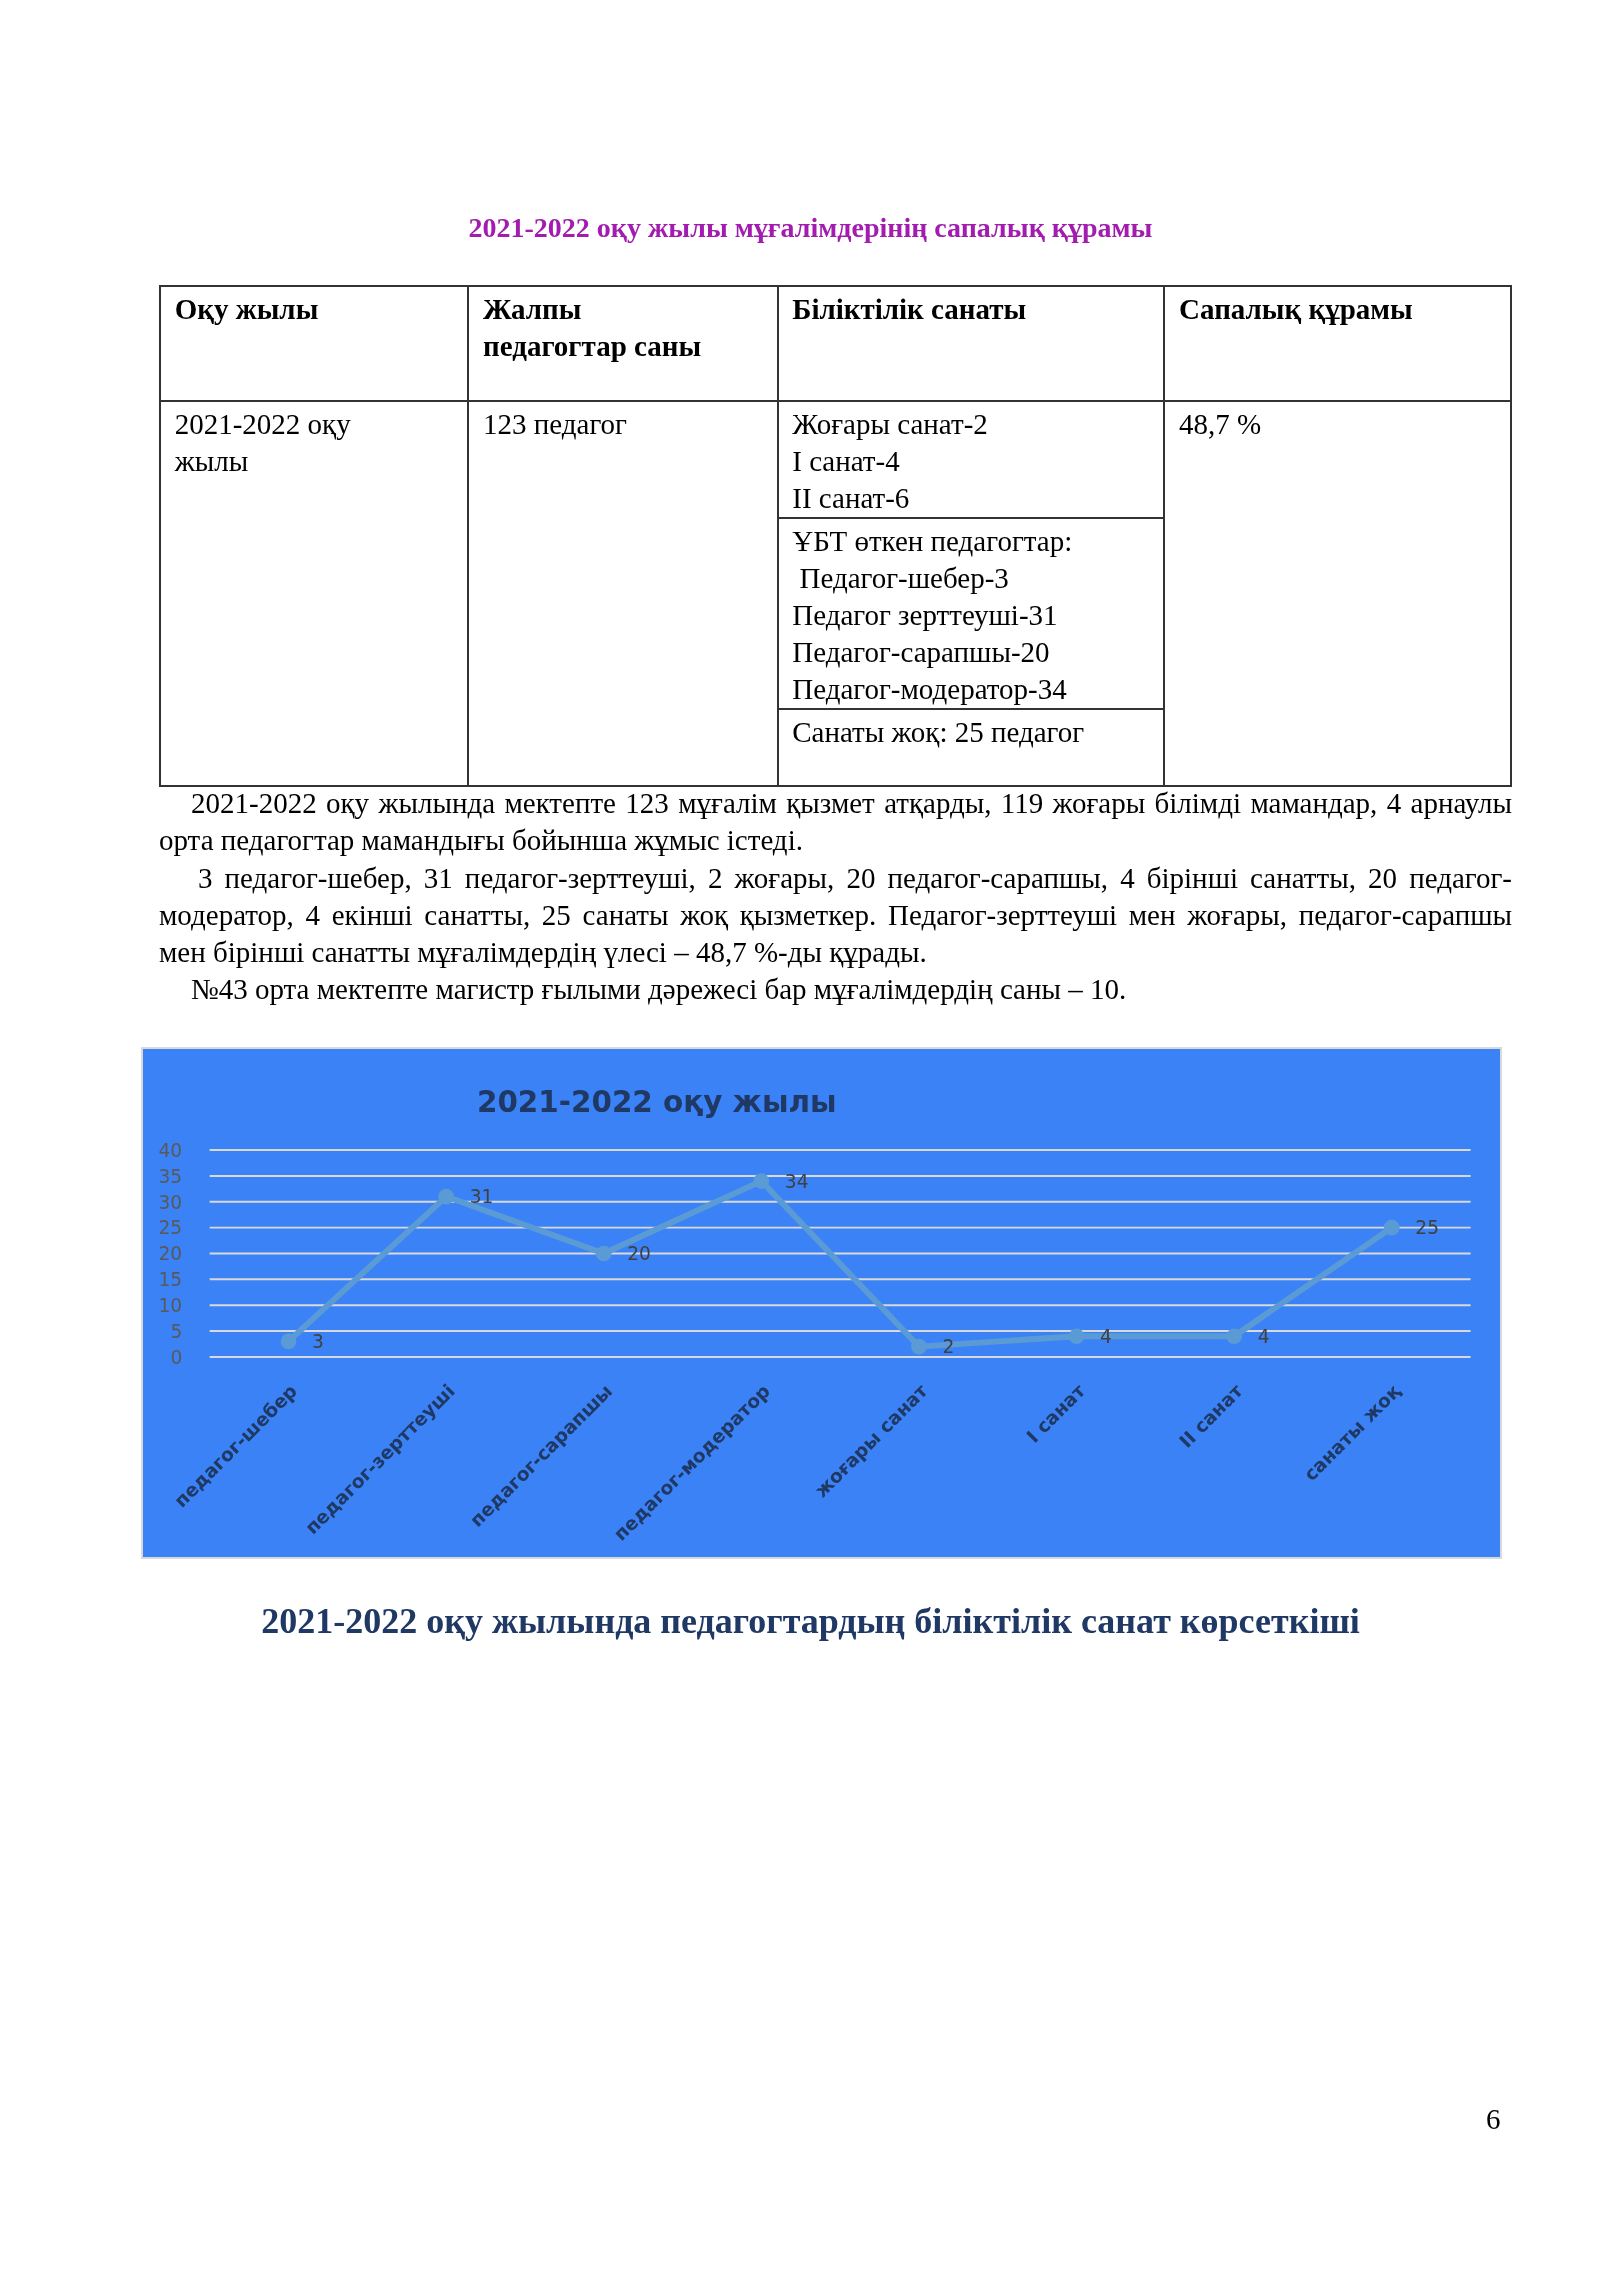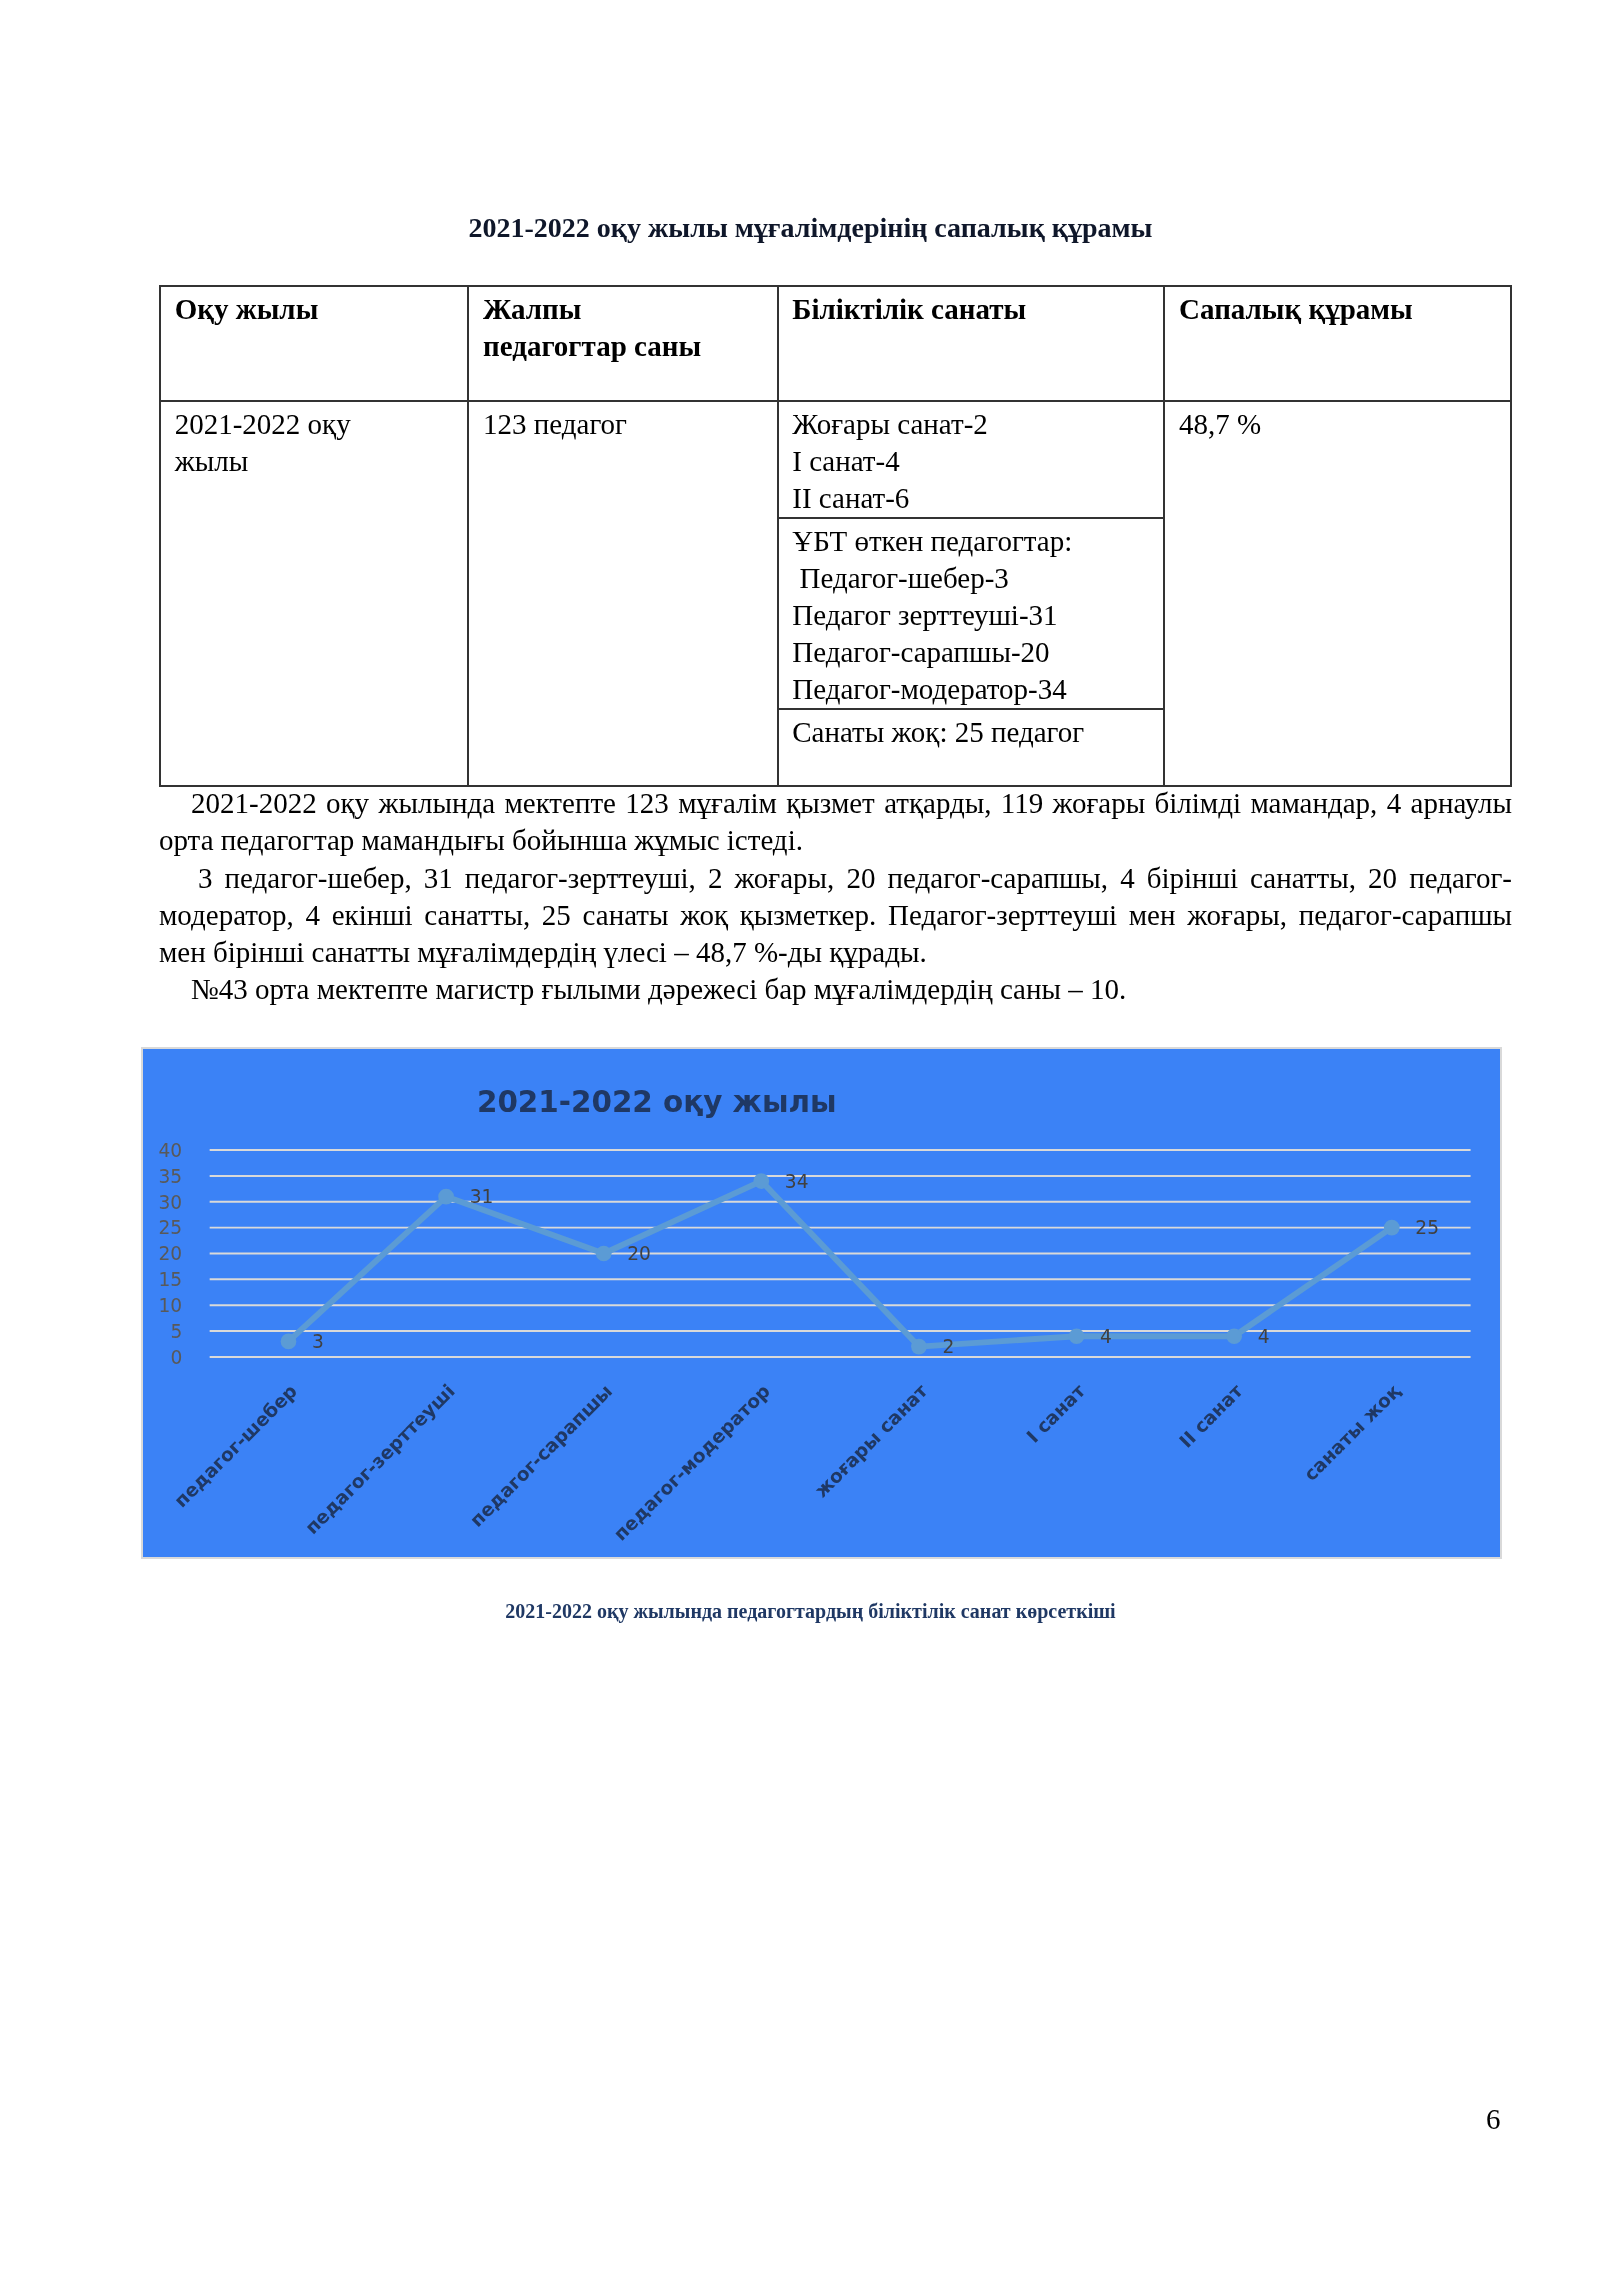--- a/index.html
+++ b/index.html
@@ -1,37 +1,37 @@
 <!DOCTYPE html>
 <html><head>
 <meta charset="utf-8">
 <style>
   html, body { margin: 0; padding: 0; background: #ffffff; }
   body { width: 1621px; height: 2293px; position: relative; overflow: hidden;
          font-family: "Liberation Serif", "DejaVu Serif", serif; color: #000; }
   .doc-title { position: absolute; left: 0; width: 1621px; top: 212px; text-align: center;
-               font-size: 28px; font-weight: bold; color: #0f172a; }
+               font-size: 28px; font-weight: bold; color: #a21caf; }
   table.qual { position: absolute; left: 159px; top: 285px; width: 1353px;
                border-collapse: collapse; font-size: 29px; line-height: 37px; }
   table.qual td { border: 2px solid #333; vertical-align: top; padding: 3.9px 13.7px 0 13.7px; }
   .c1 { width: 281px; } .c2 { width: 281px; } .c3 { width: 359px; } .c4 { width: 321px; }
   .hdr td { height: 109px; font-weight: bold; margin-top: 12px; }
   .b { font-weight: normal; }
   .sub1 { height: 106px; } .sub2 { height: 185px; } .sub3 { height: 71px; }
   .line { display: block; white-space: nowrap; }
   .para { position: absolute; left: 159px; width: 1353px; font-size: 29px; line-height: 37px;
           text-align: justify; }
   .p1 { top: 785px; text-indent: 32px; }
   .p2 { top: 860px; text-indent: 39px; }
   .p3 { top: 971px; text-indent: 32px; }
   .chart-box { position: absolute; left: 141px; top: 1047px; width: 1357px; height: 508px;
                border: 2px solid #d9d9d9; background: #3b82f6; }
   .chart-svg { position: absolute; left: 0; top: 0; }
   .caption { position: absolute; left: 0; width: 1621px; top: 1600px; text-align: center;
-             font-size: 20px; font-weight: bold; color: #1f3864; }
+             font-size: 36px; font-weight: bold; color: #1f3864; }
   .page-num { position: absolute; left: 1486px; top: 2103px; font-size: 29px; }
 </style>
 </head>
 <body>
 
 <div class="doc-title">2021-2022 оқу жылы мұғалімдерінің сапалық құрамы</div>
 
 <table class="qual">
   <tbody>
       <tr class="hdr">

